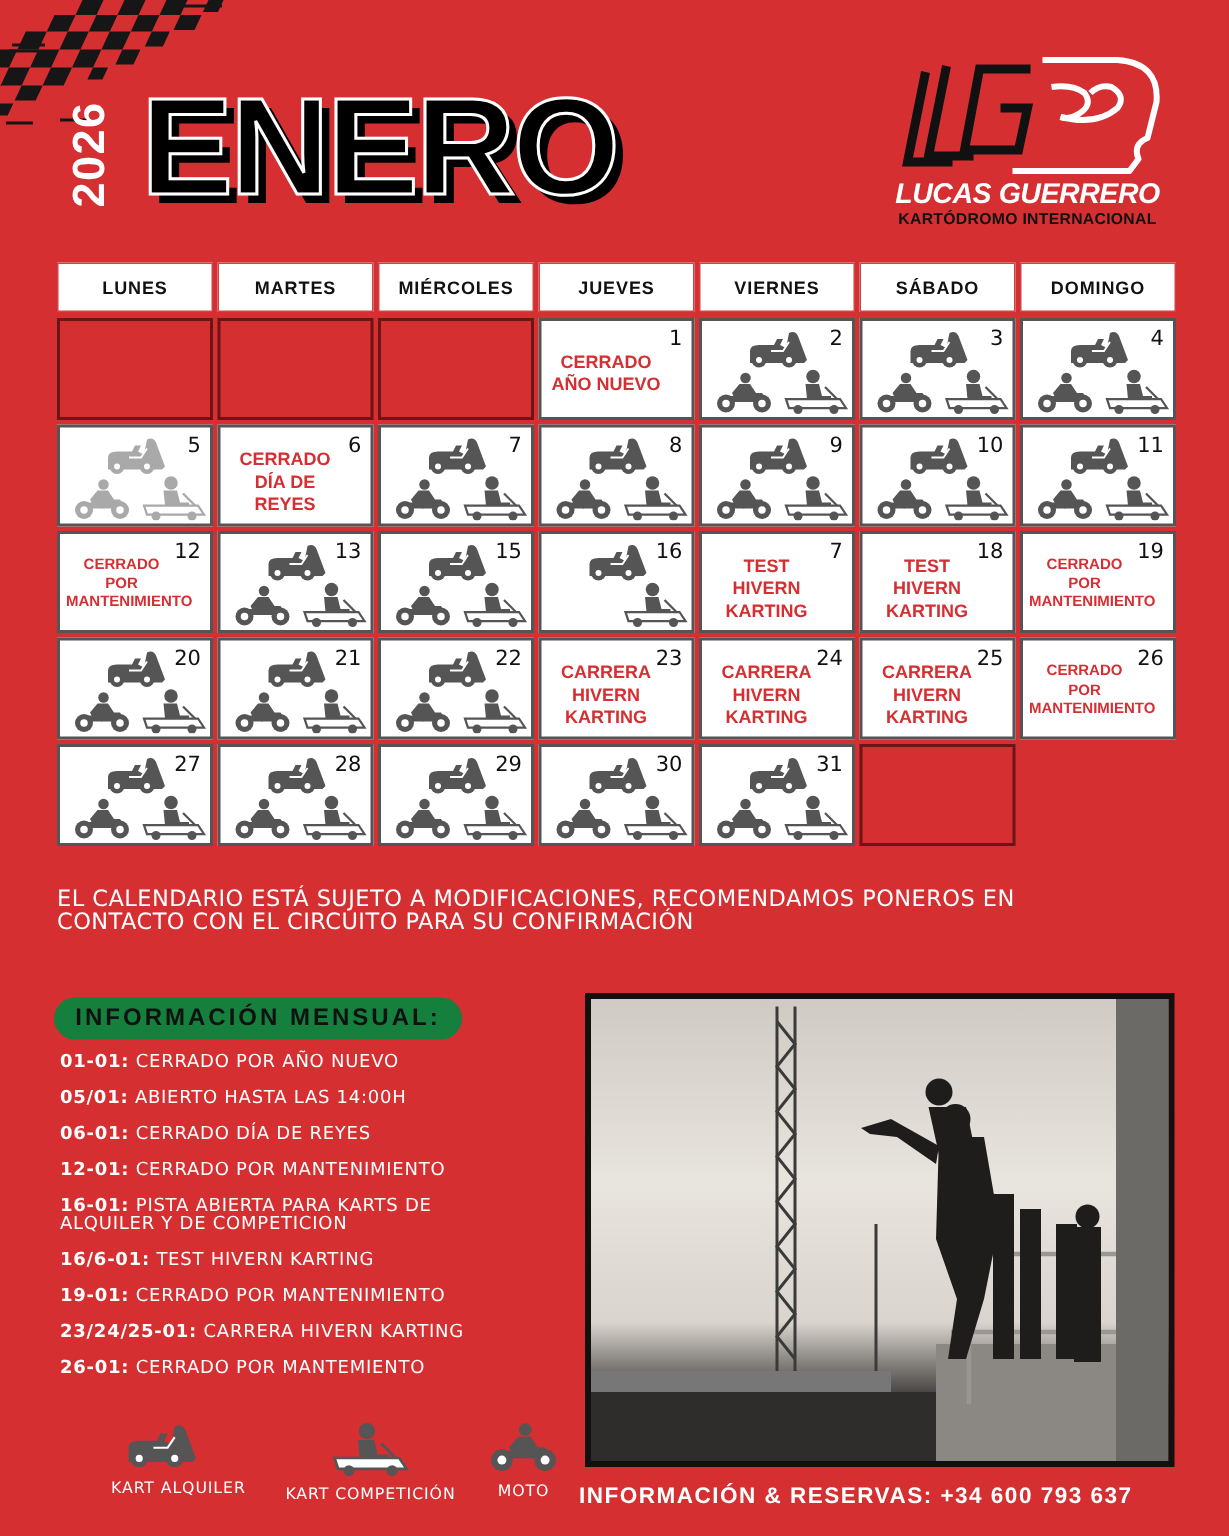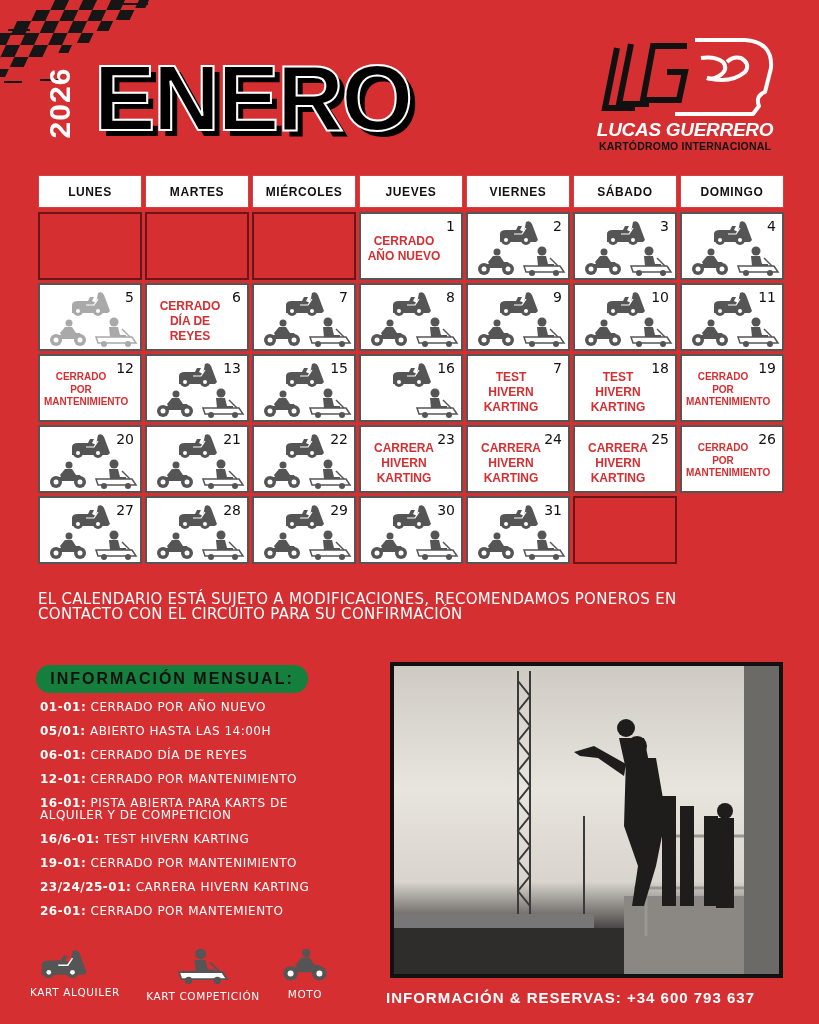--- a/index.html
+++ b/index.html
@@ -37,21 +37,21 @@
   
   .disclaimer { position: absolute; left: 38px; top: 592px; width: 720px; font-family: "DejaVu Sans", sans-serif; font-size: 15px; line-height: 15px; color: #fff; letter-spacing: 0.3px; }
 
   
   .info-pill { position: absolute; left: 36px; top: 665px; width: 272px; height: 28px; background: #15803d; border-radius: 14px; display: flex; align-items: center; justify-content: center; font-family: "Liberation Sans", sans-serif; font-weight: 700; font-size: 16px; color: #111; letter-spacing: 2px; }
   .info-list { position: absolute; left: 40px; top: 681px; width: 290px; list-style: none; margin-top: 20px; }
   .info-list li { font-size: 12px; line-height: 12px; color: #fff; margin-bottom: 12px; letter-spacing: 0.5px; font-family: "DejaVu Sans", sans-serif; }
   .info-list li b { font-weight: 700; }
 
   .legend { position: absolute; left: 30px; top: 948px; width: 310px; height: 60px; }
-  .leg-item { position: absolute; top: 0; text-align: center; }
+  .leg-item { position: absolute; top: 0; text-align: center; margin-left: 44px; }
   .leg-item svg { display: block; margin: 0 auto; }
   .leg-label { font-size: 10.5px; color: #fff; letter-spacing: 0.6px; margin-top: 6px; white-space: nowrap; font-family: "DejaVu Sans", sans-serif; }
 
   
   .photo { position: absolute; left: 390px; top: 662px; width: 393px; height: 316px; border: 4px solid #111; background: linear-gradient(180deg, #cfcac4 0%, #e8e4de 40%, #d9d4cd 70%, #4a4846 85%, #2a2928 100%); overflow: hidden; }
 
   .contact { position: absolute; left: 386px; top: 989px; width: 410px; font-family: "Liberation Sans", sans-serif; font-weight: 700; font-size: 15px; color: #fff; letter-spacing: 1px; white-space: nowrap; }
 </style>
 </head>
 <body>

